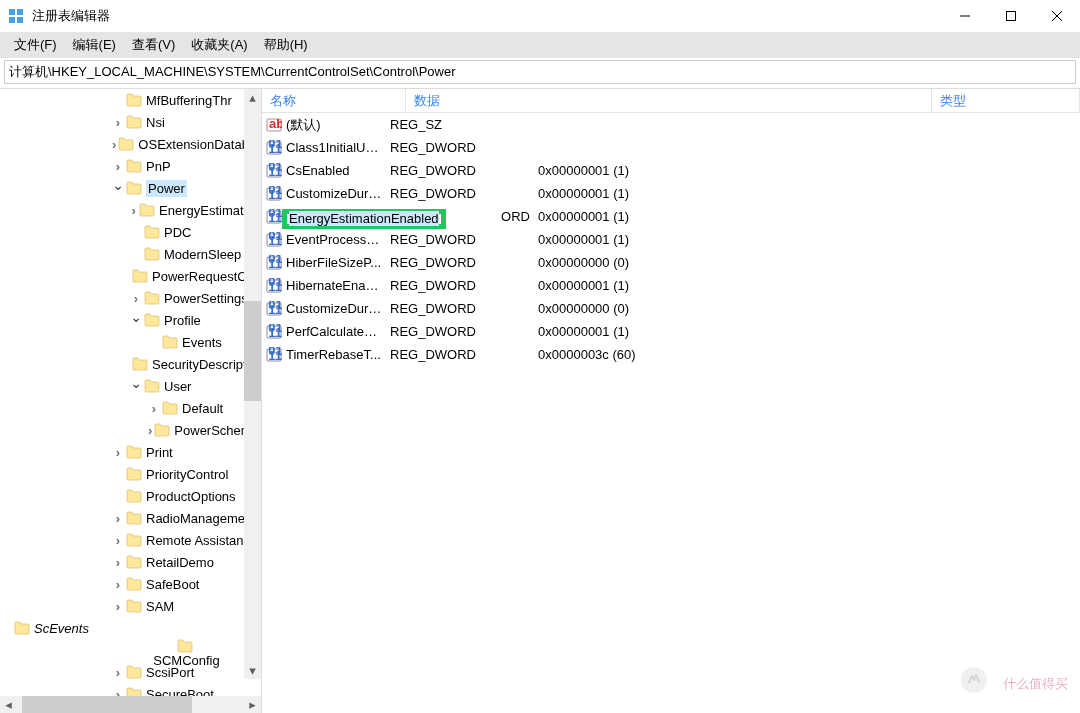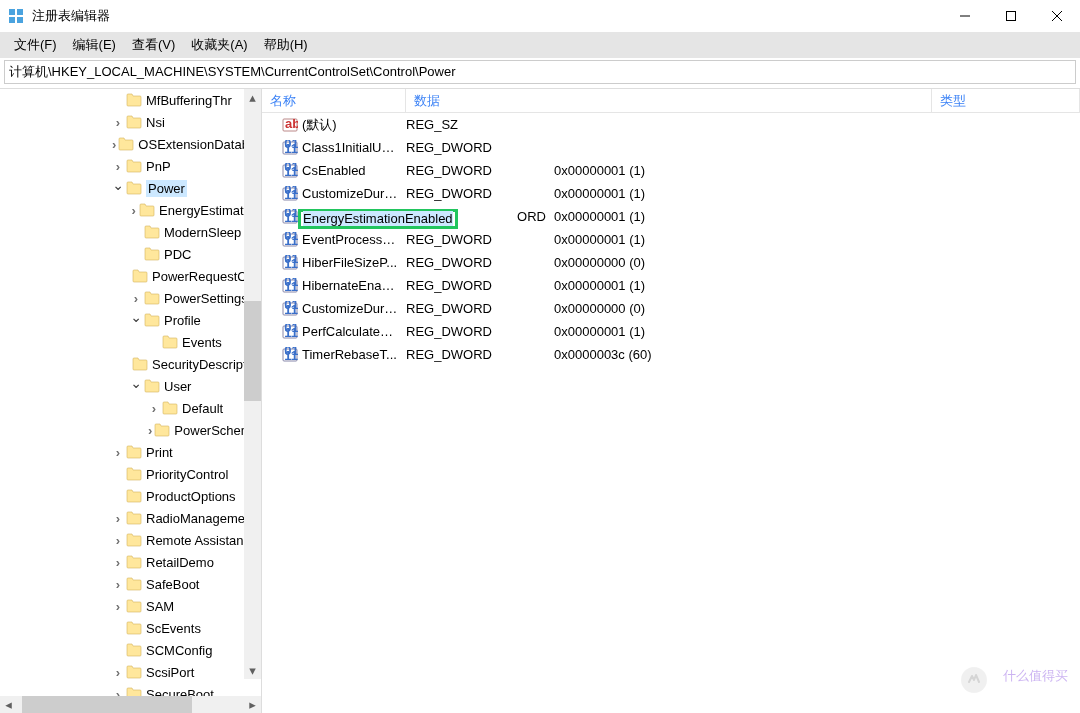--- a/index.html
+++ b/index.html
@@ -46,36 +46,36 @@
 .folder svg { display:block }
 
 
 .list-pane { flex: 1; overflow: hidden; display: flex; flex-direction: column; }
 .list-header { height: 24px; display: flex; border-bottom: 1px solid #e5e5e5; background: #fff; }
 .list-header .col { padding: 3px 8px; font-size: 13px; color: #3b82f6; border-right: 1px solid #e5e5e5; }
 .col-name { width: 144px; }
 .col-type { width: 148px; }
 .col-data { flex: 1; }
 .list-body { flex: 1; overflow: auto; position: relative; }
-.list-row { height: 23px; display: flex; align-items: center; padding-left: 0; margin-left: 16px; }
+.list-row { height: 23px; display: flex; align-items: center; padding-left: 0; }
 .list-row .cell { padding: 0 4px; font-size: 13px; color: #000; white-space: nowrap; overflow: hidden; text-overflow: ellipsis; }
 .list-row .icon { width: 16px; height: 16px; margin-right: 4px; flex-shrink: 0; }
 .list-row .cell-name { width: 124px; display: flex; align-items: center; position: relative; }
 .list-row.editing .cell-name { overflow: visible; }
 .list-row .cell-name .ntext { overflow: hidden; text-overflow: ellipsis; white-space: nowrap; flex: 1; }
 .list-row .cell-type { width: 148px; }
 .list-row .cell-data { flex: 1; }
-.rename-box { position: absolute; left: 20px; top: 0; height: 20px; border: 3px solid #22c55e; background: #fff; padding: 0 2px; display: flex; align-items: center; z-index: 5; }
+.rename-box { position: absolute; left: 20px; top: 0; height: 20px; border: 5px solid #22c55e; background: #fff; padding: 0 2px; display: flex; align-items: center; z-index: 5; }
 .rename-box .rn-text { background: #cce8ff; font-size: 13px; white-space: nowrap; }
 
 
 .folder-icon { fill: #ffe79c; stroke: #d5b45c; stroke-width: .6; }
 
 
-.watermark { position: absolute; right: 12px; bottom: 20px; opacity: .35; display: flex; align-items: flex-start; gap: 16px; pointer-events: none; font-size: 13px; color: #6d28d9;}
+.watermark { position: absolute; right: 12px; bottom: 20px; opacity: .35; display: flex; align-items: flex-end; gap: 16px; pointer-events: none; font-size: 13px; color: #be185d;}
 .watermark .wm-icon { width: 26px; height: 26px; border-radius: 50%; background: #d7d7d7; display:flex; align-items:center; justify-content:center;}
 </style>
 </head>
 <body>
 
 <div class="titlebar">
   <span class="app-icon">
     <svg viewBox="0 0 16 16">
         <rect x="1" y="1" width="6" height="6" fill="#4aa3df"></rect>
         <rect x="9" y="1" width="6" height="6" fill="#4aa3df"></rect>
@@ -175,38 +175,38 @@
             </span>
             <span class="label-wrap"><span class="label">EnergyEstimation</span></span>
           </div>
           <div class="tree-row" style="padding-left: 130px;">
             <span class="twisty"></span>
             <span class="folder">
               <svg viewBox="0 0 16 14">
                 <path class="folder-icon" d="M1 3 L1 12 Q1 13 2 13 L14 13 Q15 13 15 12 L15 4 Q15 3 14 3 L7 3 L6 1 L2 1 Q1 1 1 2 Z"></path>
               </svg>
             </span>
+            <span class="label-wrap"><span class="label">PDC</span></span>
+          </div>
+          <div class="tree-row" style="padding-left: 130px;">
+            <span class="twisty"></span>
+            <span class="folder">
+              <svg viewBox="0 0 16 14">
+                <path class="folder-icon" d="M1 3 L1 12 Q1 13 2 13 L14 13 Q15 13 15 12 L15 4 Q15 3 14 3 L7 3 L6 1 L2 1 Q1 1 1 2 Z"></path>
+              </svg>
+            </span>
             <span class="label-wrap"><span class="label">ModernSleep</span></span>
           </div>
           <div class="tree-row" style="padding-left: 130px;">
             <span class="twisty"></span>
             <span class="folder">
               <svg viewBox="0 0 16 14">
                 <path class="folder-icon" d="M1 3 L1 12 Q1 13 2 13 L14 13 Q15 13 15 12 L15 4 Q15 3 14 3 L7 3 L6 1 L2 1 Q1 1 1 2 Z"></path>
               </svg>
             </span>
-            <span class="label-wrap"><span class="label">PDC</span></span>
-          </div>
-          <div class="tree-row" style="padding-left: 130px;">
-            <span class="twisty"></span>
-            <span class="folder">
-              <svg viewBox="0 0 16 14">
-                <path class="folder-icon" d="M1 3 L1 12 Q1 13 2 13 L14 13 Q15 13 15 12 L15 4 Q15 3 14 3 L7 3 L6 1 L2 1 Q1 1 1 2 Z"></path>
-              </svg>
-            </span>
             <span class="label-wrap"><span class="label">PowerRequestOverride</span></span>
           </div>
           <div class="tree-row" style="padding-left: 130px;">
             <span class="twisty" style="font-size: 13px; font-weight: bold; color: rgb(112, 112, 112);">›</span>
             <span class="folder">
               <svg viewBox="0 0 16 14">
                 <path class="folder-icon" d="M1 3 L1 12 Q1 13 2 13 L14 13 Q15 13 15 12 L15 4 Q15 3 14 3 L7 3 L6 1 L2 1 Q1 1 1 2 Z"></path>
               </svg>
             </span>
             <span class="label-wrap"><span class="label">PowerSettings</span></span>
@@ -330,30 +330,30 @@
           </div>
           <div class="tree-row" style="padding-left: 112px;">
             <span class="twisty" style="font-size: 13px; font-weight: bold; color: rgb(112, 112, 112);">›</span>
             <span class="folder">
               <svg viewBox="0 0 16 14">
                 <path class="folder-icon" d="M1 3 L1 12 Q1 13 2 13 L14 13 Q15 13 15 12 L15 4 Q15 3 14 3 L7 3 L6 1 L2 1 Q1 1 1 2 Z"></path>
               </svg>
             </span>
             <span class="label-wrap"><span class="label">SAM</span></span>
           </div>
-          <div class="tree-row" style="padding-left: 112px;">
+          <div class="tree-row" style=" font-style: italic;">
             <span class="twisty"></span>
             <span class="folder">
               <svg viewBox="0 0 16 14">
                 <path class="folder-icon" d="M1 3 L1 12 Q1 13 2 13 L14 13 Q15 13 15 12 L15 4 Q15 3 14 3 L7 3 L6 1 L2 1 Q1 1 1 2 Z"></path>
               </svg>
             </span>
             <span class="label-wrap"><span class="label">ScEvents</span></span>
           </div>
-          <div class="tree-row" style="padding-left: 112px;">
+          <div class="tree-row" style="padding-left: 112px; flex-direction: column;">
             <span class="twisty"></span>
             <span class="folder">
               <svg viewBox="0 0 16 14">
                 <path class="folder-icon" d="M1 3 L1 12 Q1 13 2 13 L14 13 Q15 13 15 12 L15 4 Q15 3 14 3 L7 3 L6 1 L2 1 Q1 1 1 2 Z"></path>
               </svg>
             </span>
             <span class="label-wrap"><span class="label">SCMConfig</span></span>
           </div>
           <div class="tree-row" style="padding-left: 112px;">
             <span class="twisty" style="font-size: 13px; font-weight: bold; color: rgb(112, 112, 112);">›</span>

